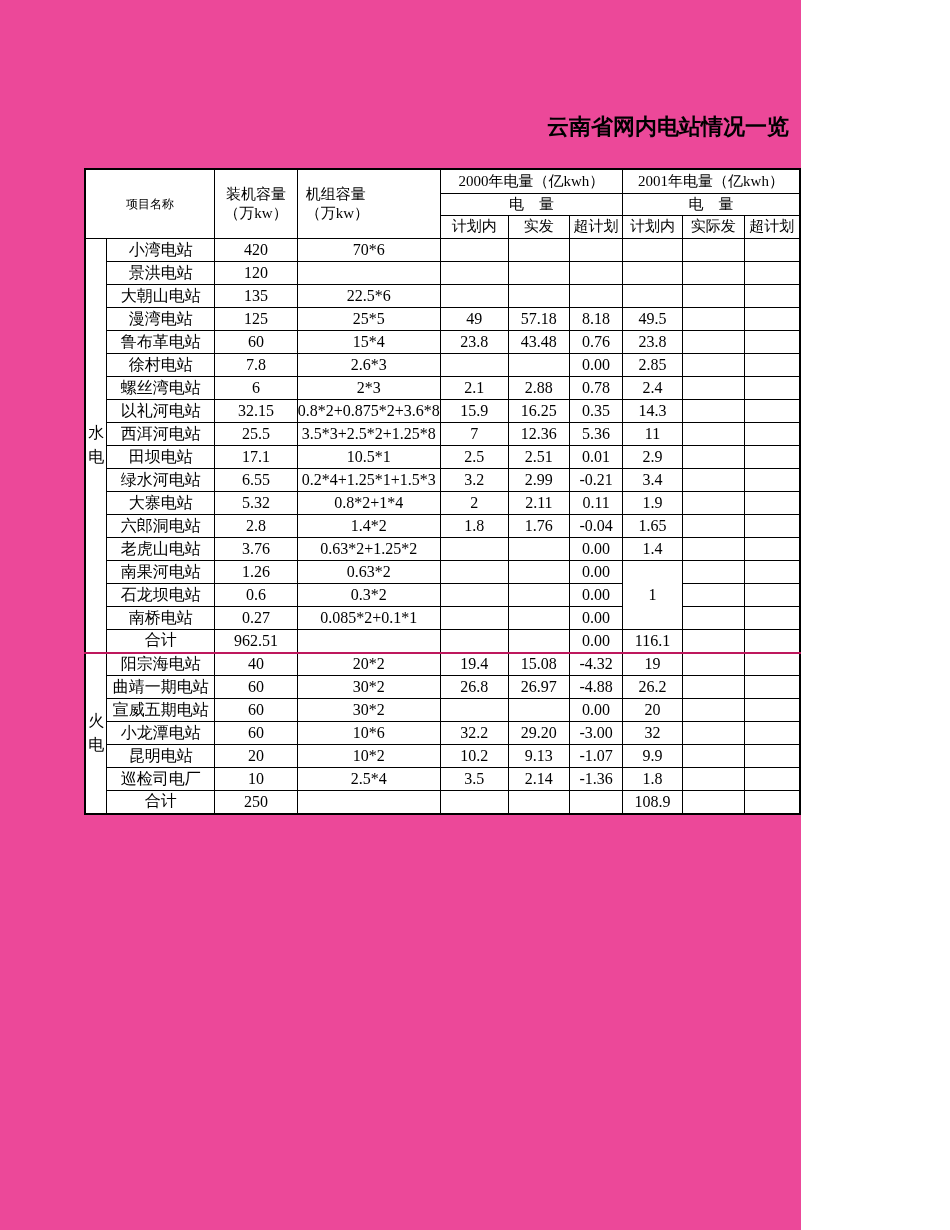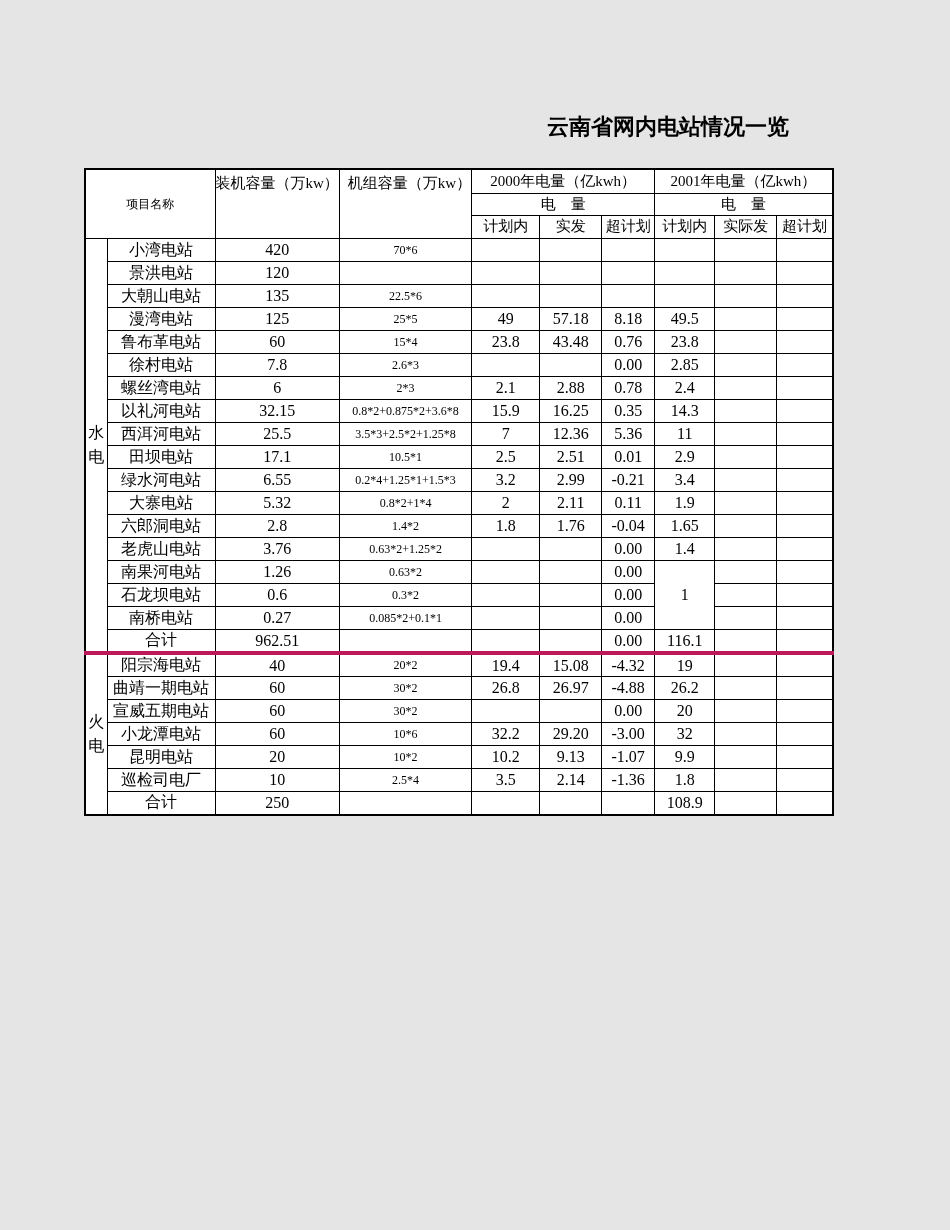--- a/index.html
+++ b/index.html
@@ -1,38 +1,38 @@
 <!DOCTYPE html>
 <html><head>
 <meta charset="utf-8">
 <style>
   html,body{margin:0;padding:0;background:#ffffff;}
-  .page{position:relative;width:950px;height:1230px;background:#e5e5e5;overflow:hidden;
+  .page{position:relative;width:801px;height:1230px;background:#ec4899;overflow:hidden;
         font-family:"Liberation Serif","DejaVu Serif",serif;color:#000;}
   .title{position:absolute;left:547px;top:112px;margin:0;
          font-family:"Liberation Sans","DejaVu Sans",sans-serif;
          font-size:22px;font-weight:bold;white-space:nowrap;color:#000;}
   table.grid{position:absolute;left:84px;top:168px;border-collapse:collapse;
              table-layout:fixed;border:2px solid #000;background:#fff;}
   table.grid th,table.grid td{border:1px solid #000;padding:0;margin:0;
              text-align:center;vertical-align:middle;overflow:hidden;
              font-family:"Liberation Serif","DejaVu Serif",serif;color:#000;}
   thead tr.hr1{height:24px;}
   thead tr.hr2{height:22px;}
   thead tr.hr3{height:23px;}
   tbody tr{height:23px;}
   thead th{font-weight:normal;font-size:15px;white-space:nowrap;}
   th.proj{font-size:12px;}
-  .twol{display:flex;flex-direction:row;justify-content:space-between;
+  .twol{display:flex;flex-direction:column;justify-content:center;
         height:60px;padding:4px 0;font-size:15px;}
   td.vlabel{font-size:16px;line-height:24px;word-break:break-all;padding:0 2px;}
   td.name{font-size:16px;white-space:nowrap;}
   td.num{font-size:16px;white-space:nowrap;}
-  td.unit{font-size:12px;white-space:nowrap;}
-  tr.sect-top td{border-top:4px solid #be185d;font-family:Liberation Serif, serif;}
+  td.unit{font-size:16px;white-space:nowrap;}
+  tr.sect-top td{border-top:2px solid #be185d;font-family:Liberation Serif, serif;}
 </style>
 </head>
 <body>
 
 <div class="page">
   <h1 class="title">云南省网内电站情况一览</h1>
 
   <table class="grid">
     <colgroup>
       <col style="width:22px">

